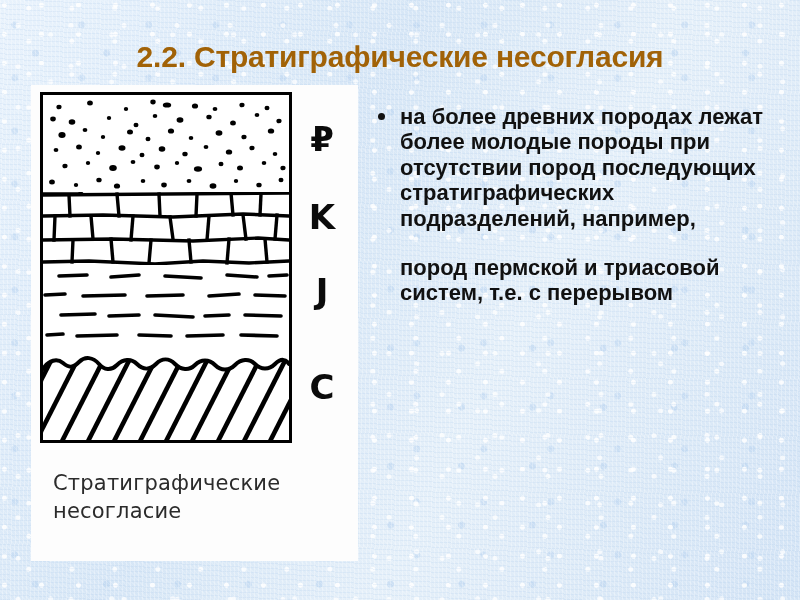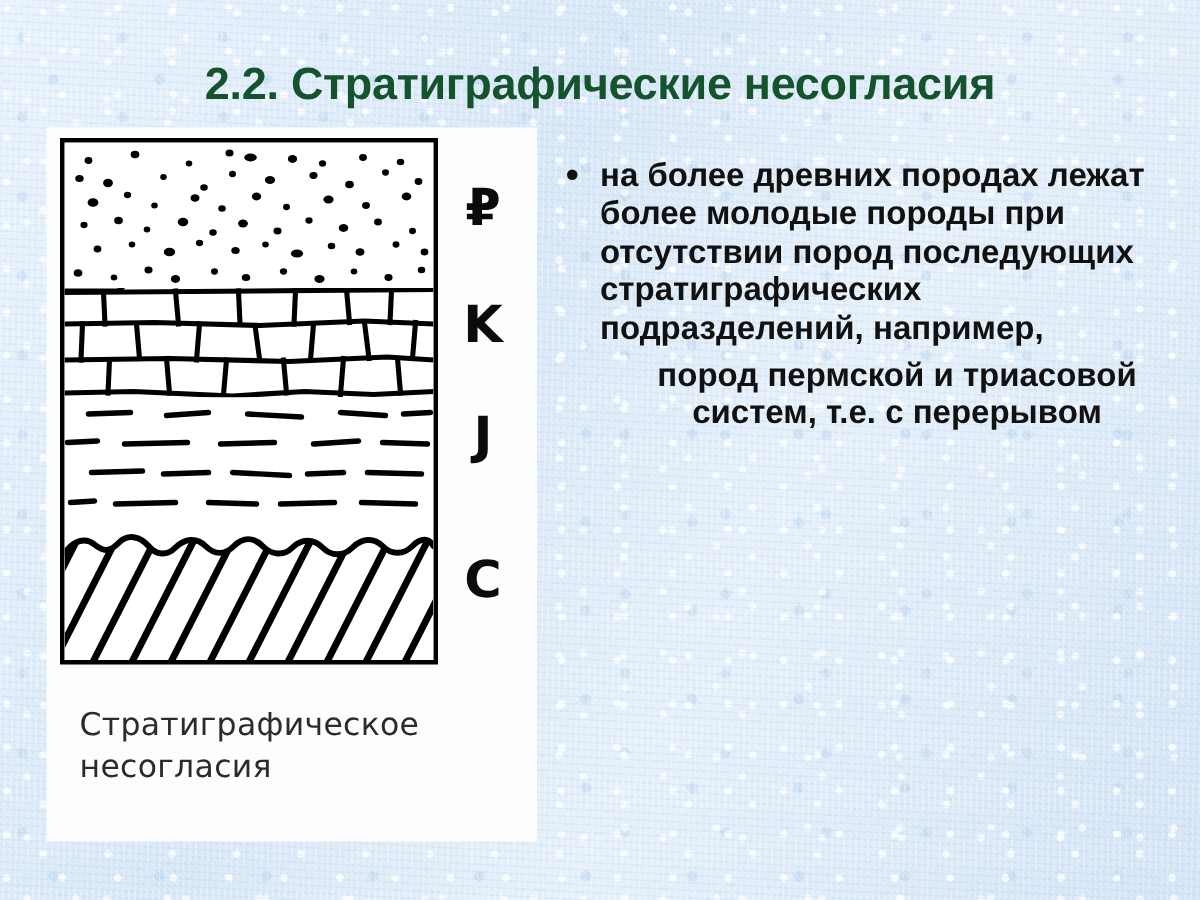--- a/index.html
+++ b/index.html
@@ -43,21 +43,21 @@
 
   
   #title {
     position: absolute;
     left: 0;
     top: 40px;
     width: 800px;
     text-align: center;
     font-size: 30px;
     font-weight: bold;
-    color: #14532d;
+    color: #a16207;
     letter-spacing: -0.2px;
     white-space: nowrap;
     z-index: 5;
   }
 
   
   #figure-panel {
     position: absolute;
     left: 31px;
     top: 85px;
@@ -146,21 +146,21 @@
     z-index: 4;
   }
   .bullet-block {
     position: relative;
     padding-left: 28px;
     font-size: 22px;
     font-weight: bold;
     color: #111;
     line-height: 1.155;
   }
-  .bullet-block + .bullet-block { margin-top: 6px; text-align: center; }
+  .bullet-block + .bullet-block { margin-top: 24px; }
   .bullet-dot {
     position: absolute;
     left: 6px;
     top: 9px;
     width: 7px;
     height: 7px;
     background: #111;
     border-radius: 50%;
   }
   .bullet-block.no-dot { padding-left: 28px; }
@@ -364,21 +364,21 @@
 
   </div>
 
   <div id="era-labels">
     <div class="era-letter" id="era-p">₽</div>
     <div class="era-letter" id="era-k">K</div>
     <div class="era-letter" id="era-j">J</div>
     <div class="era-letter" id="era-c">C</div>
   </div>
 
-  <div id="figure-caption">Стратиграфическое несогласия</div>
+  <div id="figure-caption">Стратиграфические несогласие</div>
 </div>
 
 <div id="body-text">
   <div class="bullet-block">
     <span class="bullet-dot"></span>
     <span>на более древних породах лежат более молодые породы при отсутствии пород последующих стратиграфических подразделений, например,</span>
   </div>
   <div class="bullet-block no-dot">
     <span>пород пермской и триасовой систем, т.е. с перерывом</span>
   </div>

